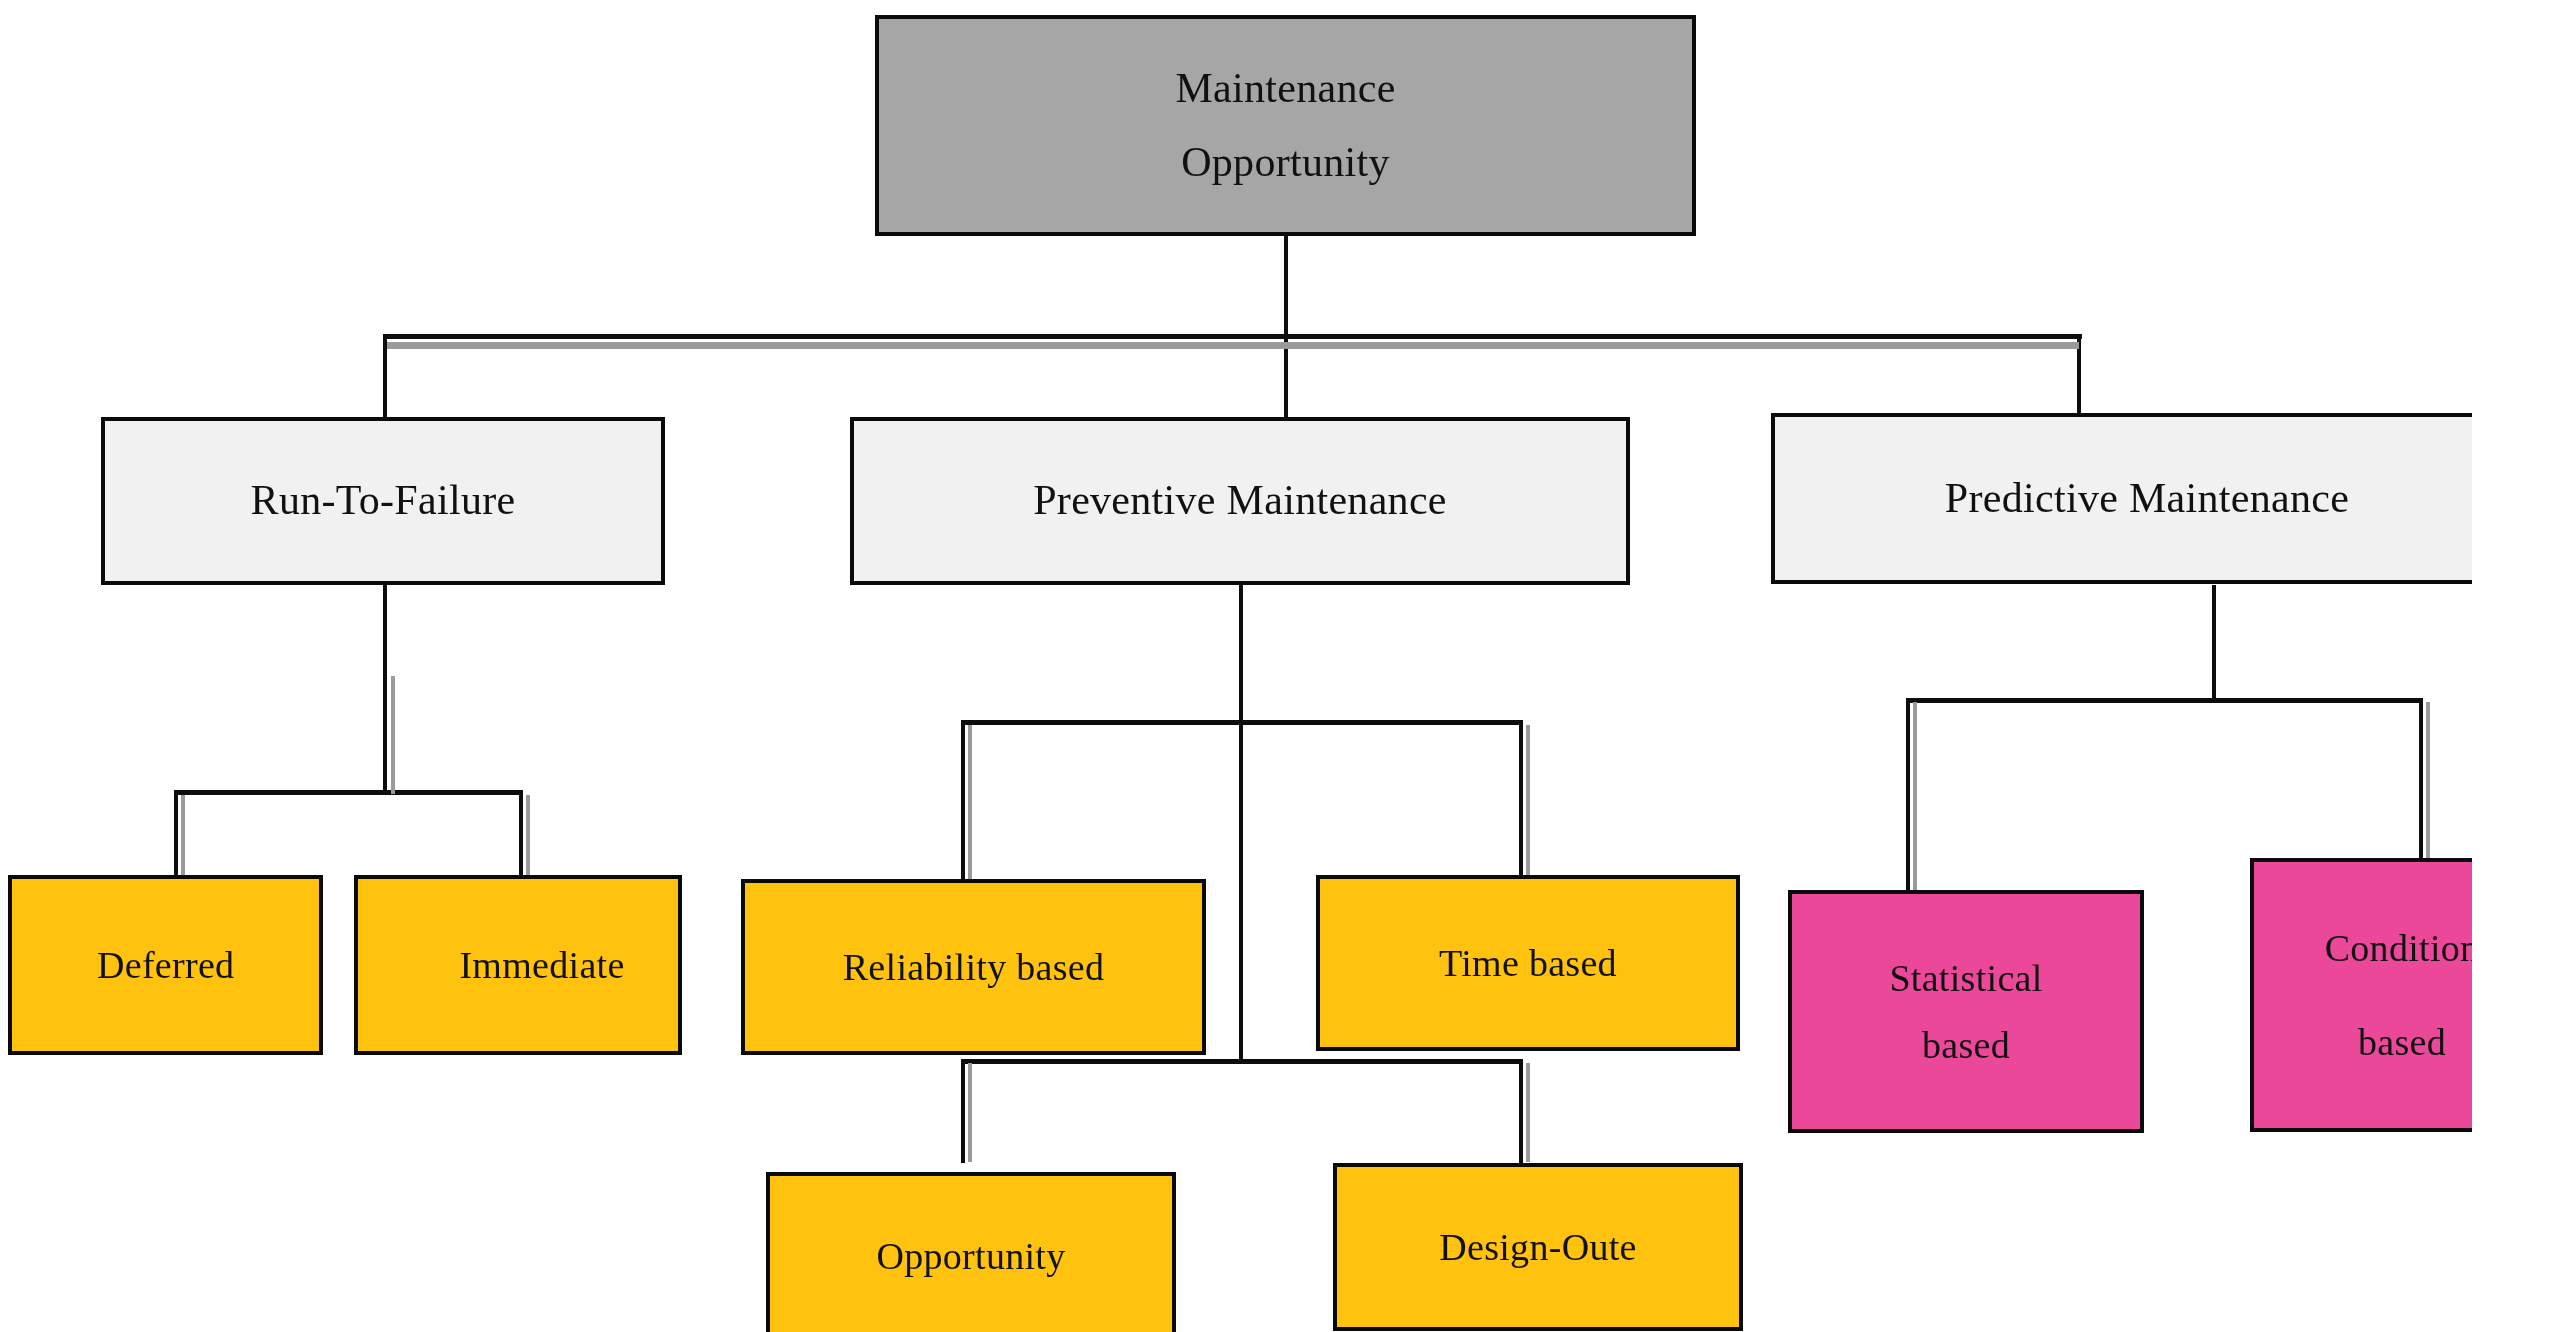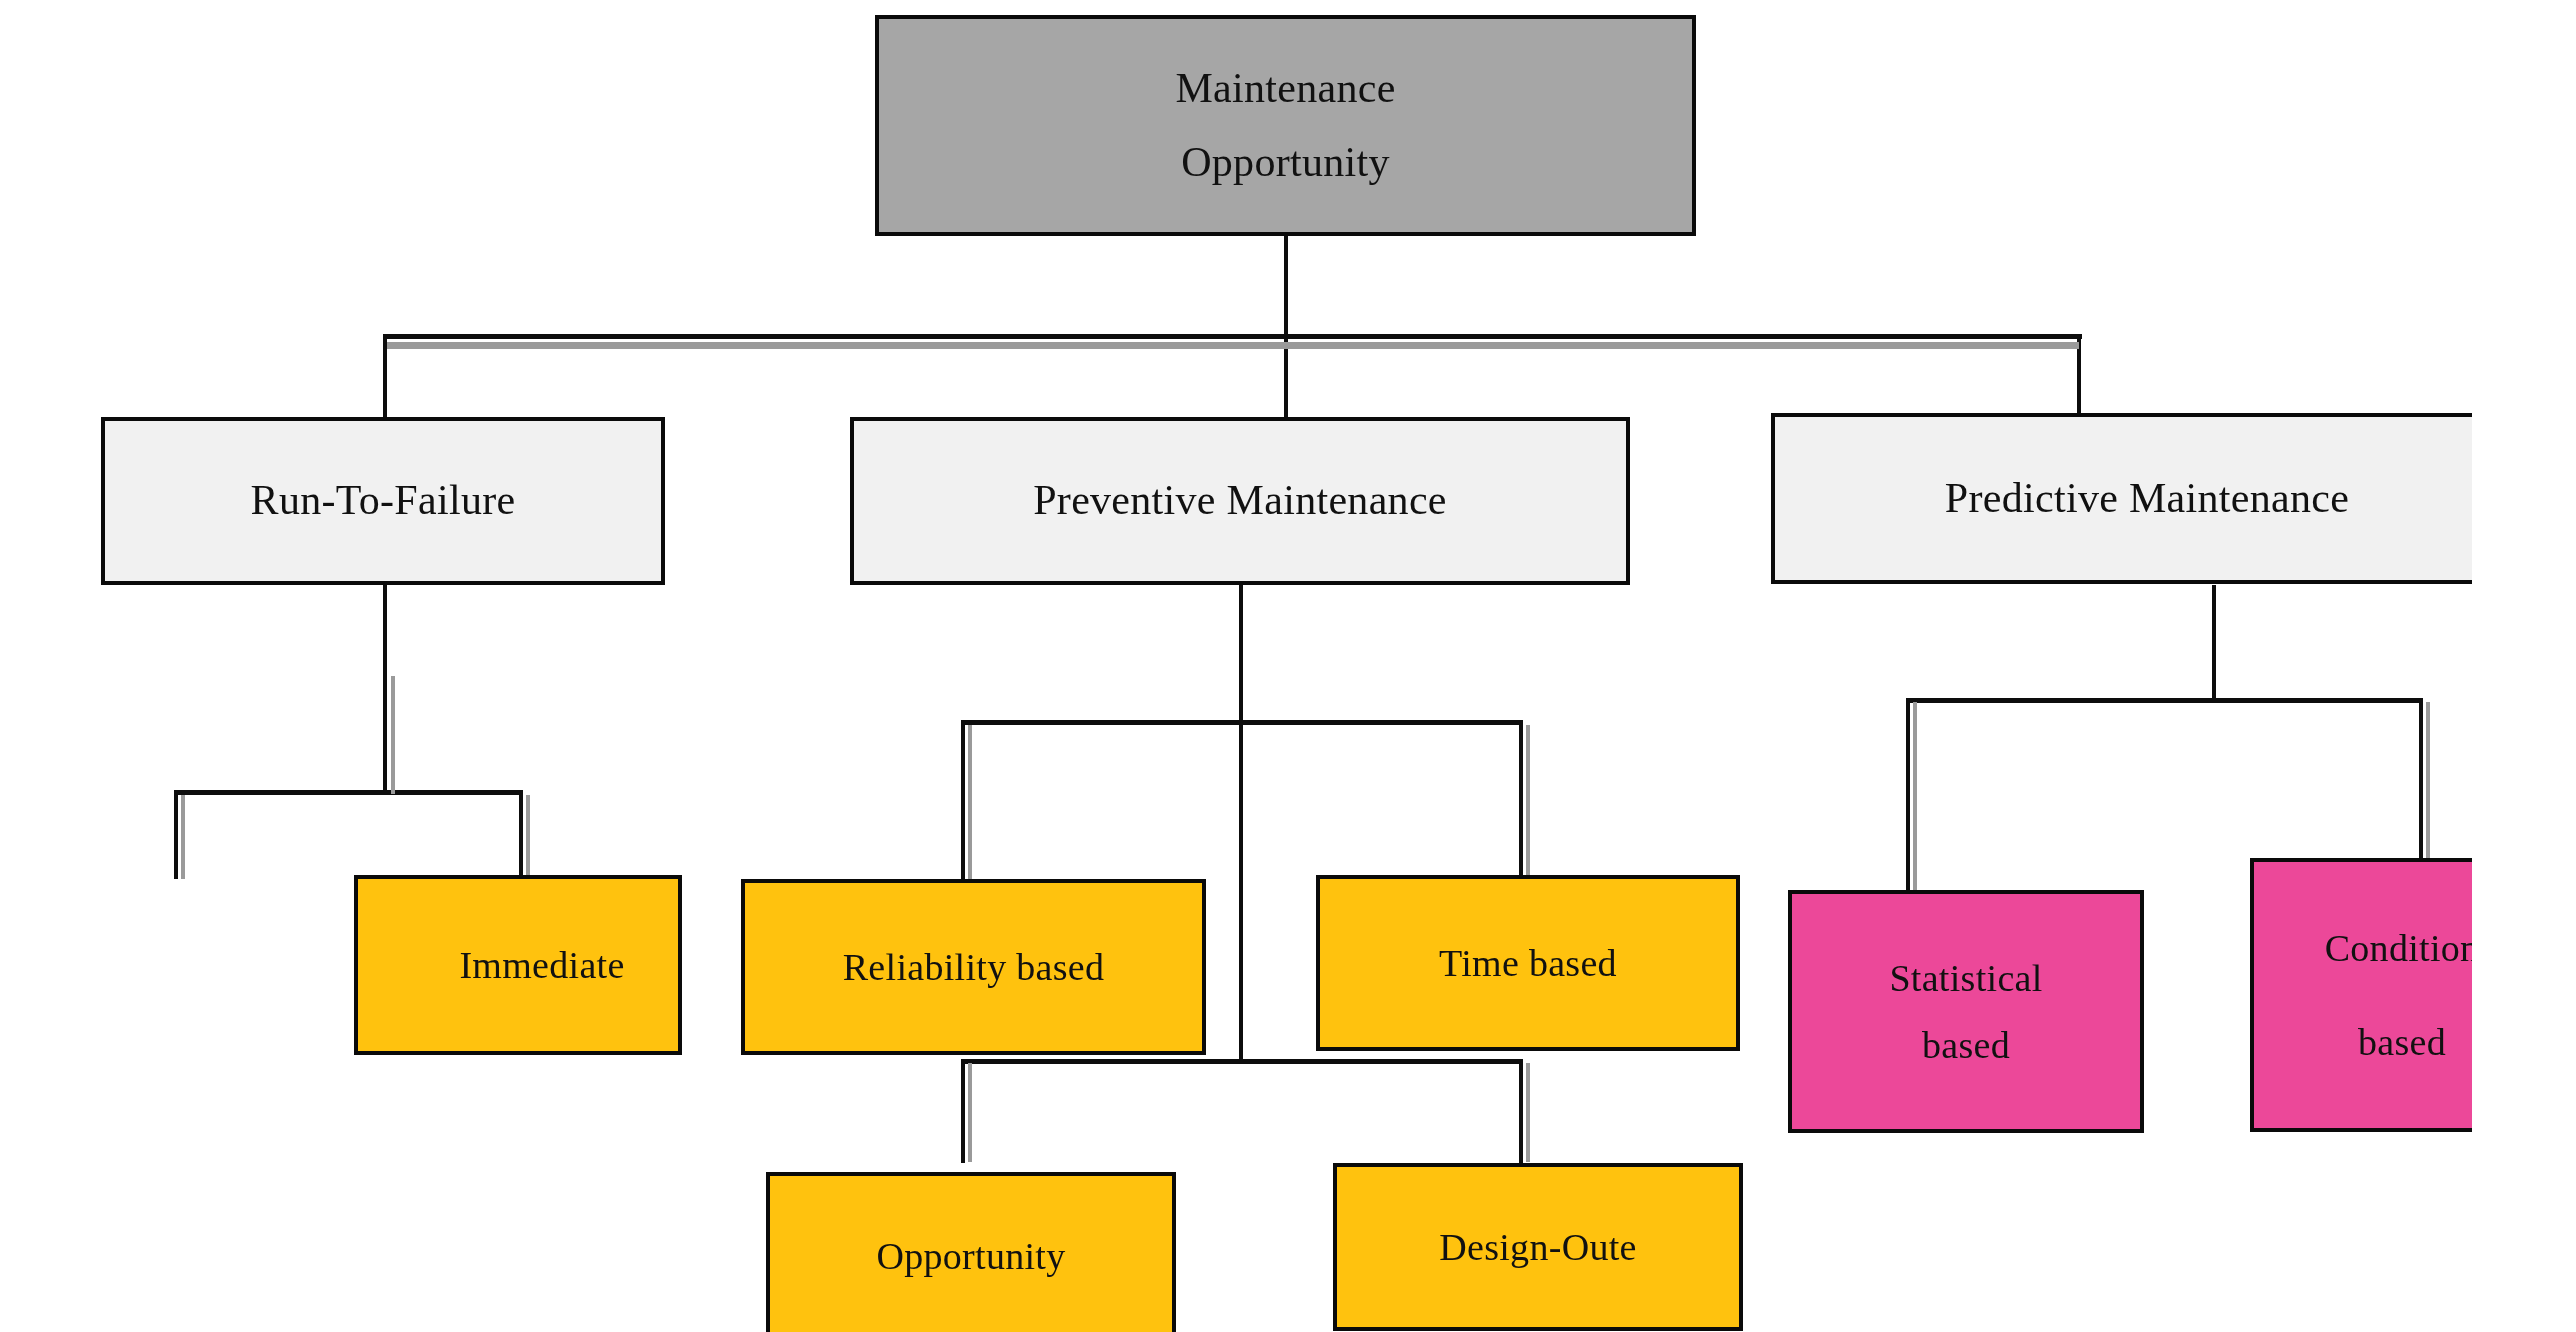--- a/index.html
+++ b/index.html
@@ -116,20 +116,23 @@
   </div>
 
   <div class="node level2" style="left:850px; top:417px; width:780px; height:168px;">
     <span class="line">Preventive Maintenance</span>
   </div>
 
   <div class="node level2" style="left:1771px; top:413px; width:752px; height:171px;">
     <span class="line">Predictive Maintenance</span>
   </div>
 
+  <div class="node leaf-orange" style="left:8.2px; top:875px; width:315px; height:180px;">
+    <span class="line">Deferred</span>
+  </div>
 
   <div class="node leaf-orange" style="left:354px; top:875px; width:328px; height:180px;padding-left:48px;">
     <span class="line">Immediate</span>
   </div>
 
   <div class="node leaf-orange" style="left:741px; top:879px; width:465px; height:176px;">
     <span class="line">Reliability based</span>
   </div>
 
   <div class="node leaf-orange" style="left:1316px; top:875px; width:424px; height:176px;">

